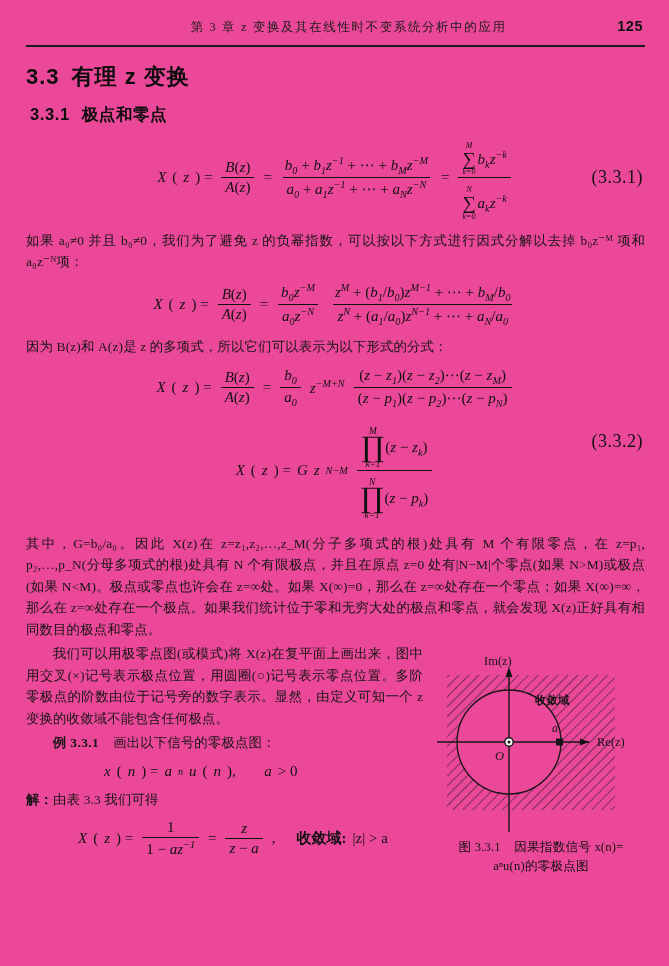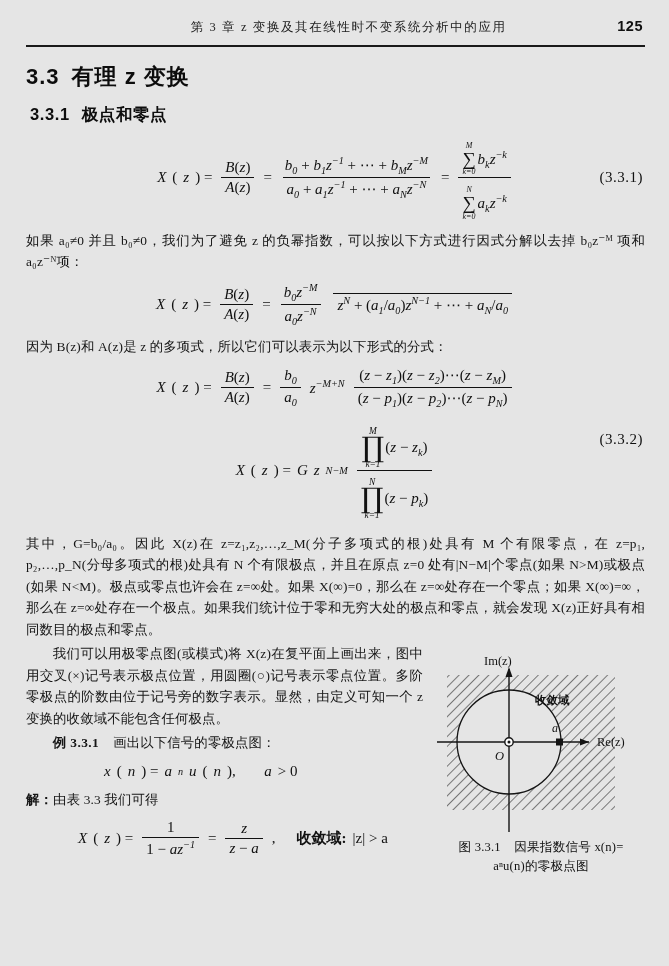--- a/index.html
+++ b/index.html
@@ -9,21 +9,21 @@
     background: #ffffff;
   }
   body {
     font-family: "Liberation Serif", "DejaVu Serif", serif;
     color: #111;
   }
   .page {
     position: relative;
     width: 669px;
     height: 966px;
-    background: #e5e5e5;
+    background: #ec4899;
     overflow: hidden;
     box-sizing: border-box;
   }
 
   
   .header {
     position: absolute;
     left: 30px;
     right: 26px;
     top: 18px;
@@ -96,21 +96,21 @@
     position: relative;
     margin: 9px 0 9px 0;
     display: flex;
     align-items: center;
     justify-content: center;
     font-size: 15px;
   }
   .eq-tag {
     position: absolute;
     right: 2px;
-    font-size: 15px;
+    font-size: 18px;
     letter-spacing: .5px;
     white-space: nowrap;
   }
   .eq-body {
     display: flex;
     align-items: center;
     justify-content: center;
     gap: 6px;
     font-family: "Liberation Serif", "DejaVu Serif", serif;
   }
@@ -249,20 +249,21 @@
         <span class="frac">
           <span class="num"><span class="it">B</span>(<span class="it">z</span>)</span>
           <span class="den"><span class="it">A</span>(<span class="it">z</span>)</span>
         </span>
         =
         <span class="frac">
           <span class="num"><span class="it">b</span><sub>0</sub><span class="it">z</span><sup>−<i>M</i></sup></span>
           <span class="den"><span class="it">a</span><sub>0</sub><span class="it">z</span><sup>−<i>N</i></sup></span>
         </span>
         <span class="frac">
+          <span class="num"><span class="it">z</span><sup><i>M</i></sup> + (<span class="it">b</span><sub>1</sub>/<span class="it">b</span><sub>0</sub>)<span class="it">z</span><sup><i>M</i>−1</sup> + ⋯ + <span class="it">b</span><sub>M</sub>/<span class="it">b</span><sub>0</sub></span>
           <span class="den"><span class="it">z</span><sup><i>N</i></sup> + (<span class="it">a</span><sub>1</sub>/<span class="it">a</span><sub>0</sub>)<span class="it">z</span><sup><i>N</i>−1</sup> + ⋯ + <span class="it">a</span><sub>N</sub>/<span class="it">a</span><sub>0</sub></span>
         </span>
       </div>
     </div>
 
     <p class="para">因为 B(z)和 A(z)是 z 的多项式，所以它们可以表示为以下形式的分式：</p>
 
     <div class="eq-block">
       <div class="eq-body">
         <span class="it">X</span>(<span class="it">z</span>)&nbsp;=

